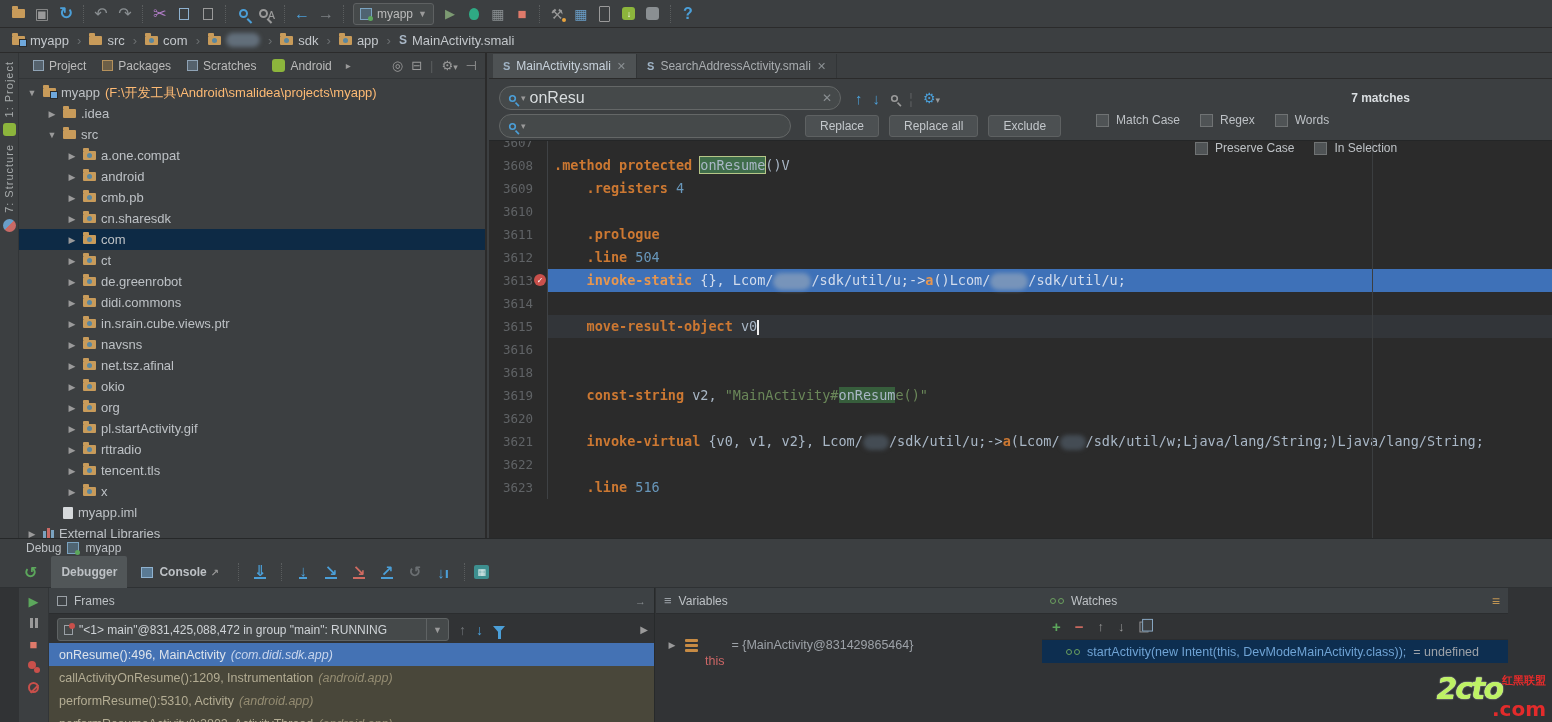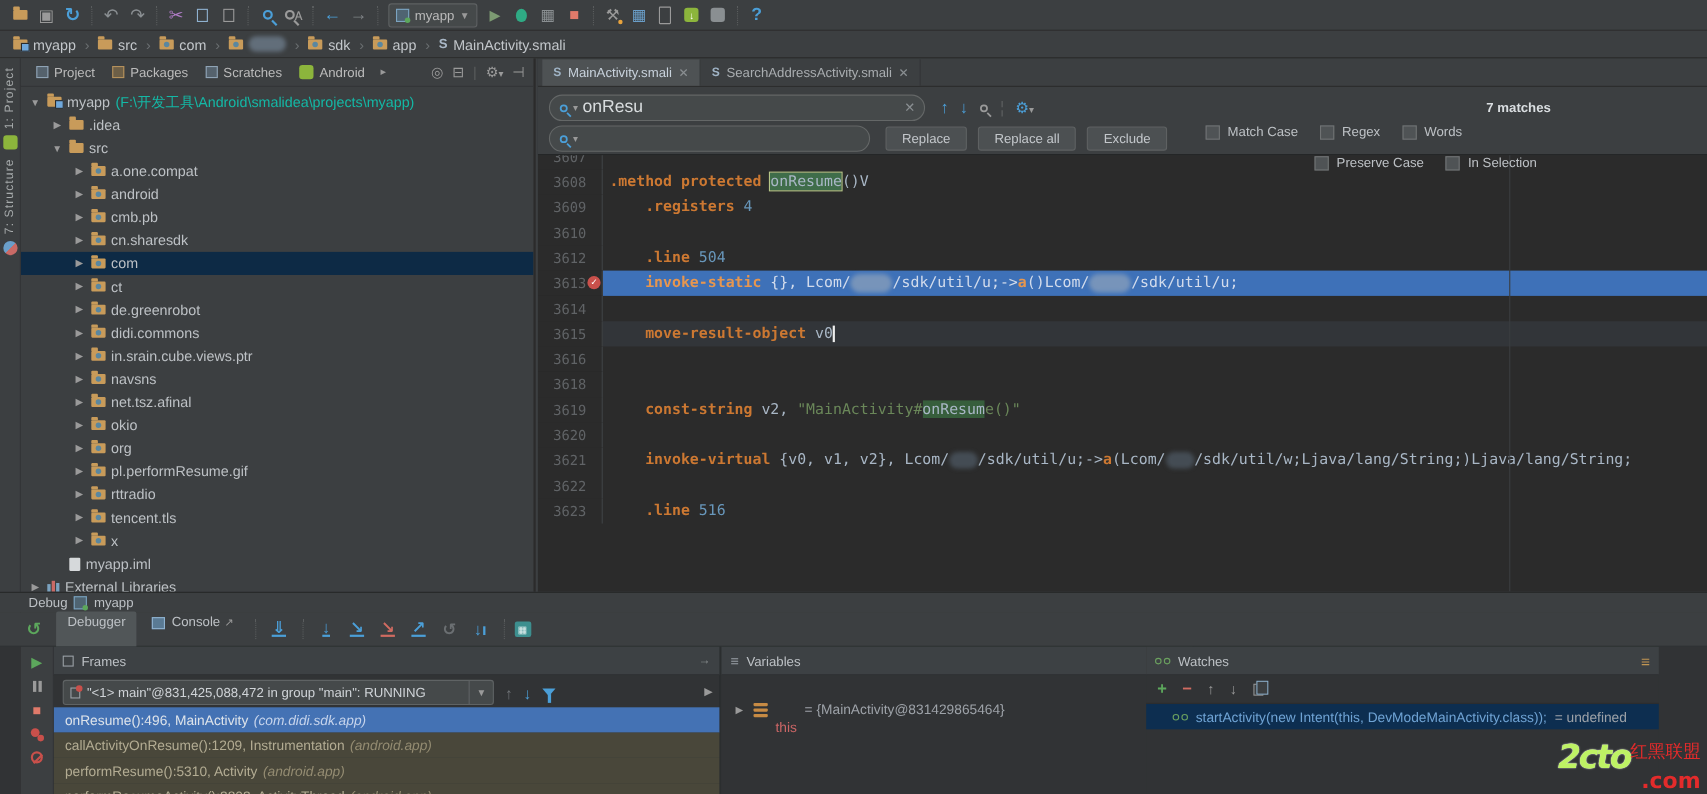--- a/index.html
+++ b/index.html
@@ -64,21 +64,21 @@
   .project { position:absolute; left:19px; top:53px; width:468px; height:485px; background:#3c3f41; border-right:2px solid #2b2b2b; overflow:hidden; }
   .pheader { height:26px; display:flex; align-items:center; padding-left:6px; gap:2px; border-bottom:1px solid #323537; }
   .ptab { display:inline-flex; align-items:center; gap:5px; padding:3px 8px; color:#bbbbbb; font-size:12px; }
   .ptab .sq { width:11px; height:11px; border:1px solid #8fa3b5; background:#55626d; }
   .ptab .sq.tan { border-color:#b5915c; background:#6d5f47; }
   .phicons { margin-left:auto; display:flex; align-items:center; gap:8px; padding-right:8px; color:#9a9a9a; font-size:13px; }
   .tree { position:relative; padding-top:3px; font-size:13px; color:#bdc1c5; }
   .trow { height:21px; display:flex; align-items:center; gap:5px; white-space:nowrap; }
   .trow.sel { background:#0d2a45; }
   .arrow { width:12px; text-align:center; color:#9a9a9a; font-size:9px; flex:0 0 12px; }
-  .tnote { color:#14b8a6; }
+  .tnote { color:#fdba74; }
   .fileic { position:relative; width:10px; height:12px; background:#d6d9db; border-radius:1px; }
   .libic { display:inline-flex; gap:1px; align-items:flex-end; height:12px; }
   .libic i { width:3px; background:#7ba3c0; display:block; } .libic i:nth-child(2){background:#c96a66; height:12px;} .libic i:nth-child(1){height:9px;} .libic i:nth-child(3){height:10px;}
 
   
   .editor { position:absolute; left:489px; top:53px; width:1063px; height:485px; background:#2b2b2b; overflow:hidden; }
   .etabs { height:26px; background:#3c3f41; display:flex; align-items:flex-end; border-bottom:1px solid #2b2b2b; padding-left:4px; }
   .etab { display:inline-flex; align-items:center; gap:6px; height:24px; padding:0 10px; font-size:12px; color:#a9adb0; background:#3c3f41; border-right:1px solid #323537; }
   .etab.active { background:#4e5254; color:#c8d2dc; }
   .sicon { color:#9fb3c5; font-weight:bold; font-size:11px; }
@@ -120,21 +120,21 @@
     filter:blur(2px); vertical-align:middle; }
   .caret { display:inline-block; width:1.5px; height:15px; background:#eeeeee; vertical-align:middle; }
   .marginline { position:absolute; left:883px; top:0; width:1px; height:397px; background:#3b3e40; }
 
   
   .dbgtitle { position:absolute; left:0; top:538px; width:1552px; height:19px; background:#3c3f41;
     border-top:1px solid #262829; display:flex; align-items:center; gap:6px; padding-left:26px; font-size:12px; color:#bdc1c5; }
   .dbgbar { position:absolute; left:0; top:557px; width:1552px; height:31px; background:#3c3f41;
     border-bottom:1px solid #2e3133; display:flex; align-items:center; gap:4px; padding-left:24px; }
   .rerun { color:#5ca75c; font-size:16px; font-weight:bold; margin-right:10px; }
-  .dtab { display:inline-flex; align-items:flex-end; gap:6px; height:25px; padding:16px 10px; font-size:12px; color:#bdc1c5; }
+  .dtab { display:inline-flex; align-items:center; gap:6px; height:25px; padding:16px 10px; font-size:12px; color:#bdc1c5;font-weight:bold; }
   .dtab.active { background:#515658; border-radius:2px 2px 0 0; }
   .conic { width:12px; height:11px; background:#5a7a94; border:1px solid #8fb2d0; }
   .neArrow { color:#9a9a9a; font-size:10px; margin-left:-2px; }
   .stepic { width:24px; height:22px; display:inline-flex; align-items:center; justify-content:center; font-size:15px; font-weight:bold; }
   .c-blue { color:#4b9fd8; } .c-red { color:#d06b61; } .c-dim { color:#6b6f72; }
   .underb { border-bottom:2px solid currentColor; line-height:12px; height:14px; }
   .calc { width:15px; height:14px; background:#3d8f8f; border-radius:2px; color:#e8f2f2; font-size:9px;
     display:inline-flex; align-items:center; justify-content:center; }
 
   .dpanels { position:absolute; left:0; top:588px; width:1552px; height:134px; background:#313335; }
@@ -176,21 +176,21 @@
   .wupdown { color:#9a9a9a; font-size:13px; }
   .glasses { display:inline-flex; align-items:center; } .glasses i { width:6px; height:6px; border:1.5px solid #6ba05f; border-radius:50%; display:block; }
   .glasses i+i { margin-left:2px; }
   .wrow { height:23px; display:flex; align-items:center; gap:7px; padding-left:24px; background:#0d2e50; font-size:12.5px; }
   .wexpr { color:#6fa3d4; } .wval { color:#9da2a8; }
 
   .watermark { position:absolute; right:6px; bottom:4px; text-align:right; line-height:0.8;
     font-family:"DejaVu Sans",sans-serif; z-index:9; }
   .wm-big { font-size:30px; font-weight:bold; color:#bef264; letter-spacing:-2px;
     text-shadow:0 0 1px #fff, 0 0 2px #ffffff66; font-style:italic; }
-  .wm-cn { font-size:16px; color:#e32b2b; vertical-align:top; }
+  .wm-cn { font-size:11px; color:#e32b2b; vertical-align:top;font-weight:bold; }
   .wm-com { font-size:20px; font-weight:bold; color:#e32b2b;text-align:center; }
 </style>
 </head>
 <body>
 
 <div id="root">
 
   <div class="toolbar" id="toolbar">
       <span class="tbi i-open-folder">
         <span class="fld"></span>
@@ -394,21 +394,21 @@
           <span>okio</span>
         </span>
         <span class="trow" style="padding-left: 47px;">
           <span class="arrow">▶</span>
           <span class="fld dot"></span>
           <span>org</span>
         </span>
         <span class="trow" style="padding-left: 47px;">
           <span class="arrow">▶</span>
           <span class="fld dot"></span>
-          <span>pl.performResume.gif</span>
+          <span>pl.startActivity.gif</span>
         </span>
         <span class="trow" style="padding-left: 47px;">
           <span class="arrow">▶</span>
           <span class="fld dot"></span>
           <span>rttradio</span>
         </span>
         <span class="trow" style="padding-left: 47px;">
           <span class="arrow">▶</span>
           <span class="fld dot"></span>
           <span>tencent.tls</span>
@@ -503,20 +503,21 @@
           </span>
       </div>
     </div>
 
     <div class="codewrap">
       <div class="codeinner" id="code">
           <span class="crow"><span class="gutter">3607</span><span class="codetxt"></span></span>
           <span class="crow"><span class="gutter">3608</span><span class="codetxt"><span class="k">.method protected </span><span class="mc">onResume</span><span class="p">()V</span></span></span>
           <span class="crow"><span class="gutter">3609</span><span class="codetxt"><span class="p">    </span><span class="k">.registers </span><span class="n">4</span></span></span>
           <span class="crow"><span class="gutter">3610</span><span class="codetxt"></span></span>
+          <span class="crow"><span class="gutter">3611</span><span class="codetxt"><span class="p">    </span><span class="k">.prologue</span></span></span>
           <span class="crow"><span class="gutter">3612</span><span class="codetxt"><span class="p">    </span><span class="k">.line </span><span class="n">504</span></span></span>
           <span class="crow exec"><span class="gutter">3613<span class="bpbadge">✓</span></span><span class="codetxt"><span class="p">    </span><span class="k">invoke-static </span><span class="p">{}, Lcom/</span><span class="blurb" style="width: 38px;"></span><span class="p">/sdk/util/u;-&gt;</span><span class="k">a</span><span class="p">()Lcom/</span><span class="blurb" style="width: 38px;"></span><span class="p">/sdk/util/u;</span></span></span>
           <span class="crow"><span class="gutter">3614</span><span class="codetxt"></span></span>
           <span class="crow cur"><span class="gutter">3615</span><span class="codetxt"><span class="p">    </span><span class="k">move-result-object </span><span class="p">v0</span><span class="caret"></span></span></span>
           <span class="crow"><span class="gutter">3616</span><span class="codetxt"></span></span>
           <span class="crow"><span class="gutter">3618</span><span class="codetxt"></span></span>
           <span class="crow"><span class="gutter">3619</span><span class="codetxt"><span class="p">    </span><span class="k">const-string </span><span class="p">v2, </span><span class="s">"MainActivity#</span><span class="m">onResum</span><span class="s">e()"</span></span></span>
           <span class="crow"><span class="gutter">3620</span><span class="codetxt"></span></span>
           <span class="crow"><span class="gutter">3621</span><span class="codetxt"><span class="p">    </span><span class="k">invoke-virtual </span><span class="p">{v0, v1, v2}, Lcom/</span><span class="blurd" style="width: 26px;"></span><span class="p">/sdk/util/u;-&gt;</span><span class="k">a</span><span class="p">(Lcom/</span><span class="blurd" style="width: 26px;"></span><span class="p">/sdk/util/w;Ljava/lang/String;)Ljava/lang/String;</span></span></span>
           <span class="crow"><span class="gutter">3622</span><span class="codetxt"></span></span>

